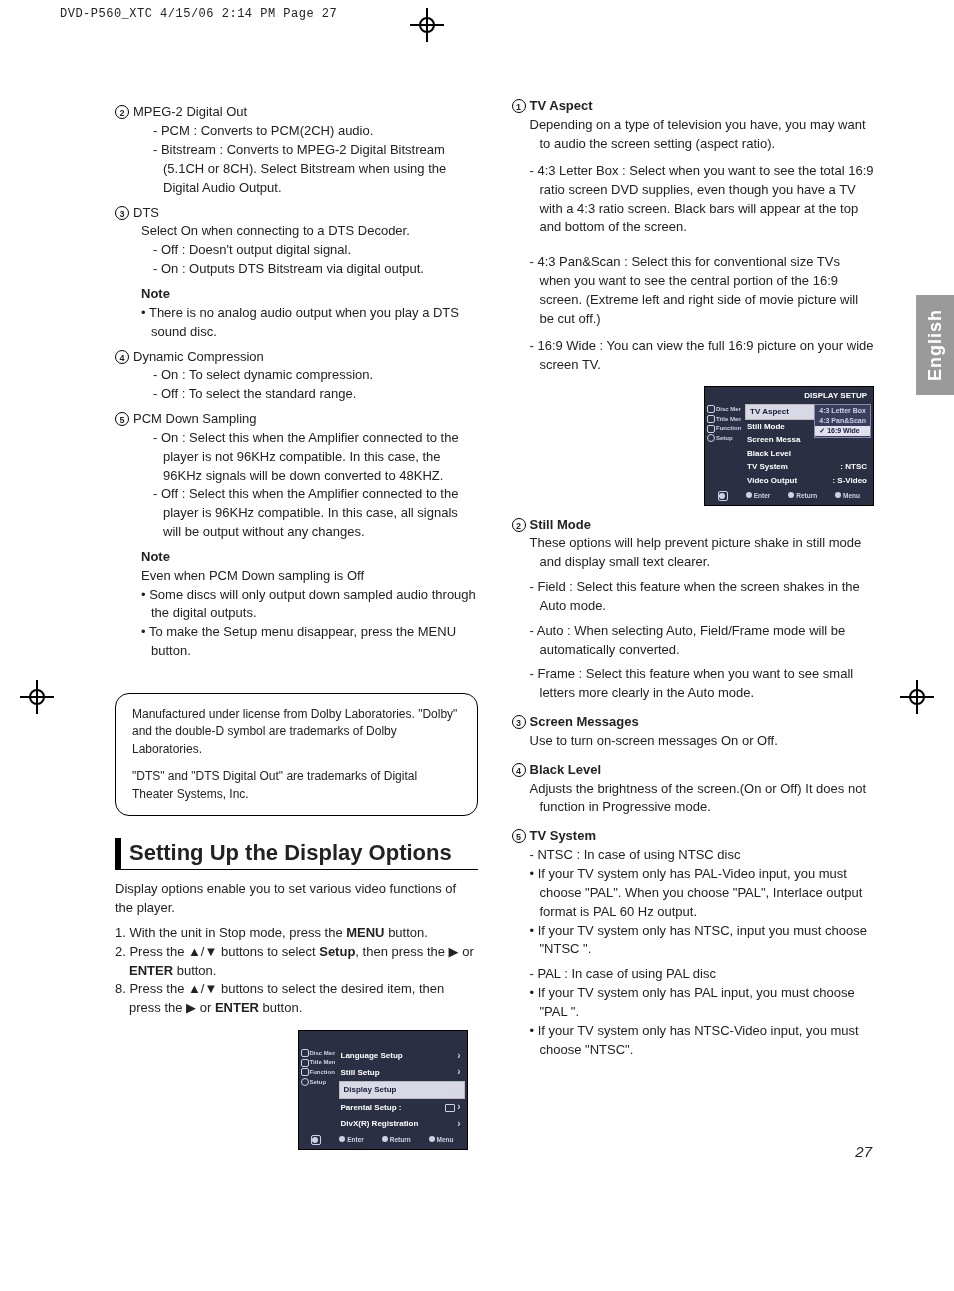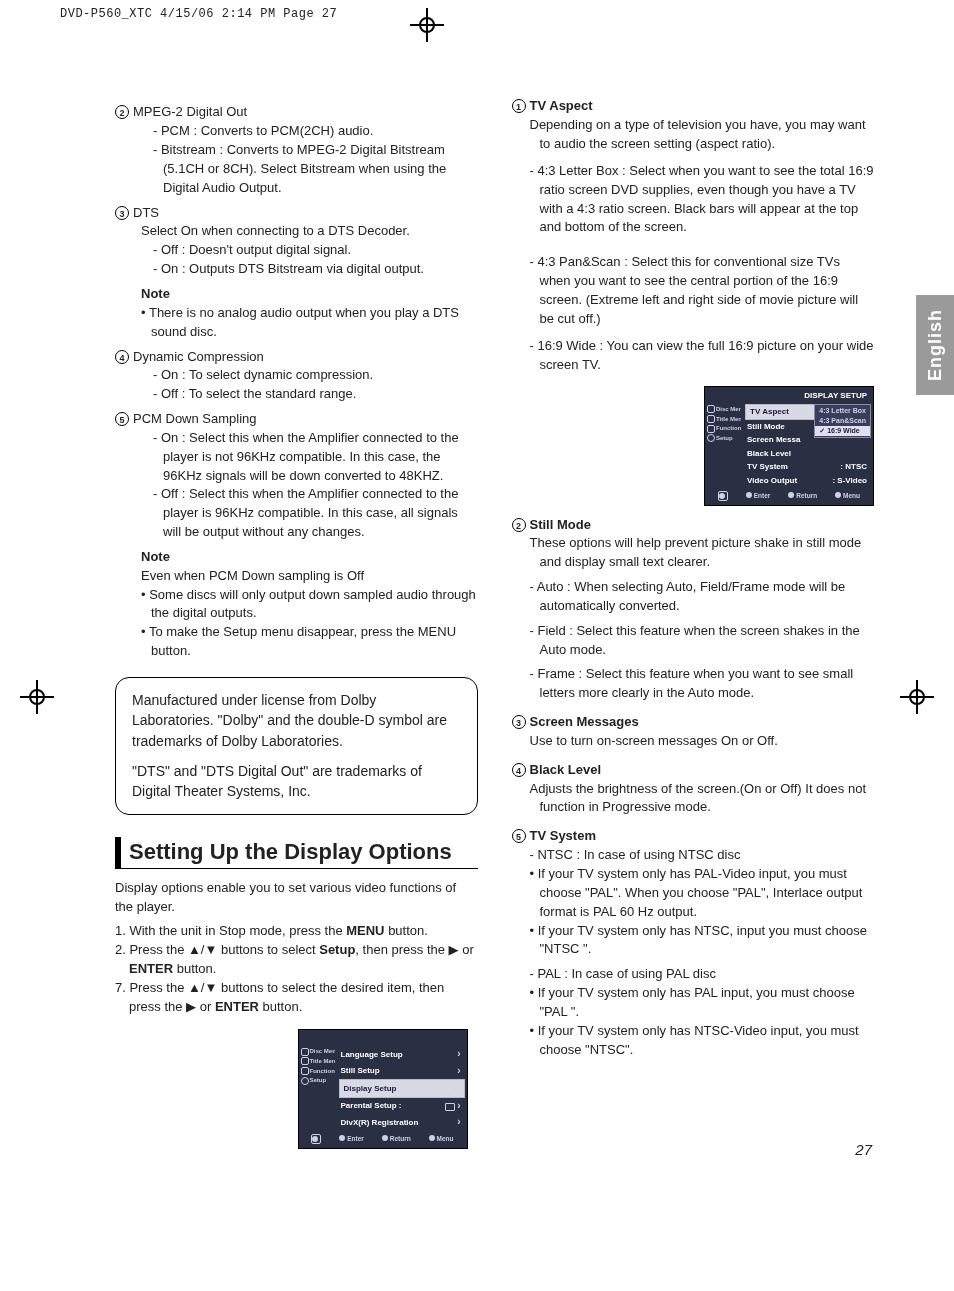--- a/index.html
+++ b/index.html
@@ -70,22 +70,22 @@
   .item-head { font-weight: normal; margin-top: 6px; }
 
   .sub { margin-left: 26px; text-indent: -10px; padding-left: 10px; }
   .sub2 { margin-left: 38px; text-indent: -10px; padding-left: 10px; }
   .note { font-weight:bold; margin-left:26px; margin-top:6px; }
   .bullet { margin-left:26px; text-indent:-10px; padding-left:10px; }
   .bullet::before { content:"• "; }
 
   .licensebox {
     border:1px solid #000; border-radius:14px;
-    padding:12px 16px; margin-top:16px;
-    font-size:14px;
+    padding:12px 16px; margin-top:32px;
+    font-size:12px;
   }
   .licensebox p + p { margin-top:10px; }
 
   h2.section {
     font-family: Arial, sans-serif;
     font-weight: bold;
     font-size: 22px;
     border-bottom:1.5px solid #000;
     border-left: 6px solid #000;
     padding: 2px 0 4px 8px;
@@ -240,21 +240,21 @@
     <p>Manufactured under license from Dolby Laboratories. "Dolby" and the double-D symbol are trademarks of Dolby Laboratories.</p>
     <p>"DTS" and "DTS Digital Out" are trademarks of Digital Theater Systems, Inc.</p>
   </div>
 
   <h2 class="section">Setting Up the Display Options</h2>
 
   <div class="steps">
     <p style="text-indent:0;margin-left:0;margin-bottom:6px;">Display options enable you to set various video functions of the player.</p>
     <p><span>1. With the unit in Stop mode, press the </span><b>MENU</b><span> button.</span></p>
     <p><span>2. Press the ▲/▼ buttons to select </span><b>Setup</b><span>, then press the ▶ or </span><b>ENTER</b><span> button.</span></p>
-    <p><span>7. Press the ▲/▼ buttons to select the desired item, then press the ▶ or </span><b>ENTER</b><span> button.</span></p>
+    <p><span>8. Press the ▲/▼ buttons to select the desired item, then press the ▶ or </span><b>ENTER</b><span> button.</span></p>
   </div>
 
   <div class="osd" style="margin-left:auto;margin-right:10px;">
     <div class="titlebar">&nbsp;</div>
     <div class="body">
       <div class="side">
         <div>
                 <span class="ic"></span>
                 <span>Disc Menu</span>
               </div>
@@ -369,22 +369,22 @@
       <span class="pad"></span>
       <span>Enter</span>
       <span>Return</span>
       <span>Menu</span>
     </div>
   </div>
 
   <div class="block">
   <p class="head"><span class="circled">2</span><span class="t">Still Mode</span></p>
   <p class="sub">These options will help prevent picture shake in still mode and display small text clearer.</p>
+  <p class="sub" style="margin-top:6px">- Field : Select this feature when the screen shakes in the Auto mode.</p>
   <p class="sub" style="margin-top:6px">- Auto : When selecting Auto, Field/Frame mode will be automatically converted.</p>
-  <p class="sub" style="margin-top:6px">- Field : Select this feature when the screen shakes in the Auto mode.</p>
   <p class="sub" style="margin-top:6px">- Frame : Select this feature when you want to see small letters more clearly in the Auto mode.</p>
   </div>
 
   <div class="block">
   <p class="head"><span class="circled">3</span><span class="t">Screen Messages</span></p>
   <p class="sub">Use to turn on-screen messages On or Off.</p>
   </div>
 
   <div class="block">
   <p class="head"><span class="circled">4</span><span class="t">Black Level</span></p>

